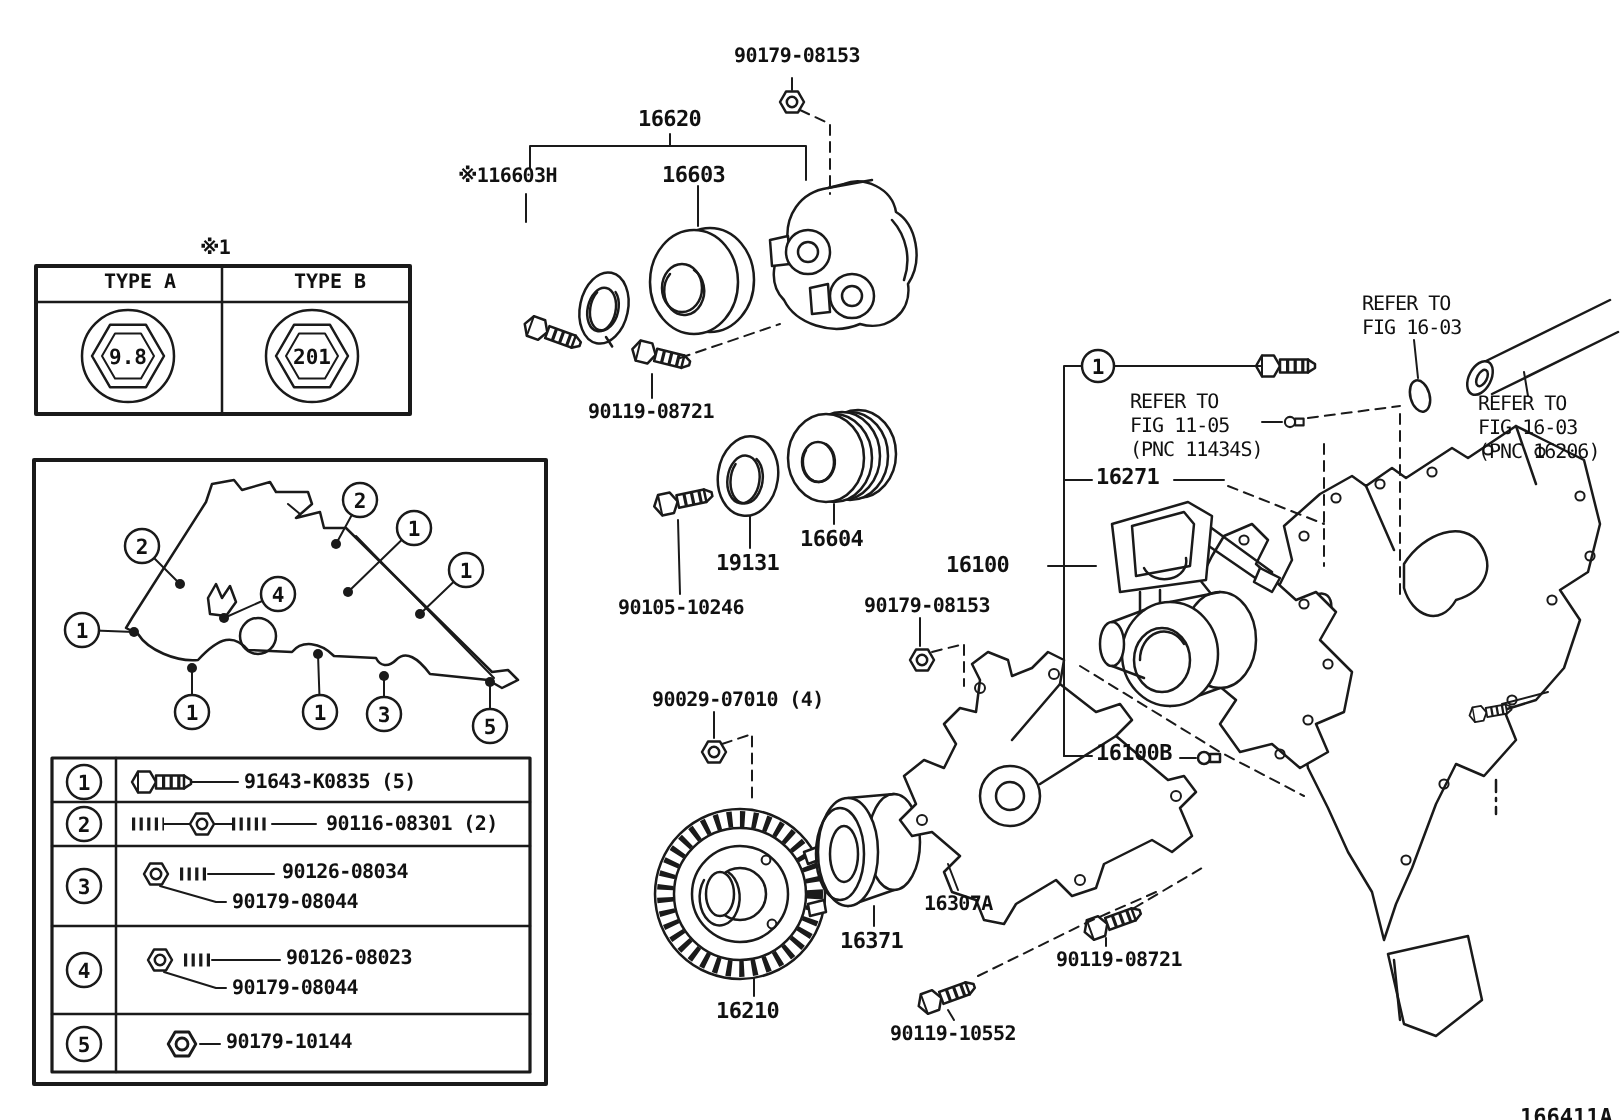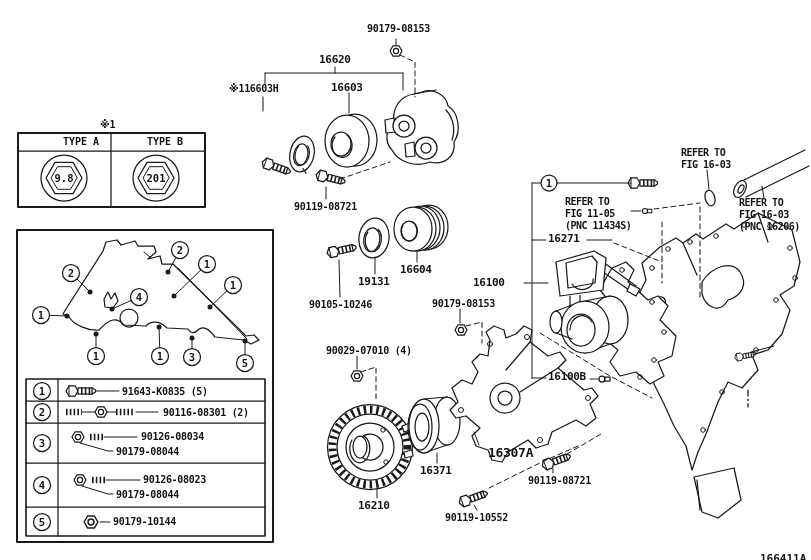--- a/index.html
+++ b/index.html
@@ -11,21 +11,21 @@
   .thn{stroke-width:1;}
   .thk{stroke-width:2;}
   .dsh{stroke-dasharray:5 3.5;}
   .dotdash{stroke-dasharray:6 3 1.5 3;}
   .thr{stroke:#1a1a1a;stroke-width:6.6;stroke-dasharray:1.6 2.2;fill:none;}
   .dot{fill:#1a1a1a;stroke:none;}
   text.svgt{font-family:"DejaVu Sans Mono","DejaVu Sans",monospace;font-weight:bold;
             font-size:10.5px;fill:#111;text-anchor:middle;}
   .lbl{position:absolute;font-weight:bold;font-size:10px;letter-spacing:-0.3px;
        white-space:nowrap;line-height:11px;}
-  .refer{position:absolute;font-weight:bold;font-size:10px;letter-spacing:-0.5px;line-height:12px;}
+  .refer{position:absolute;font-weight:normal;font-size:10px;letter-spacing:-0.5px;line-height:12px;}
   .hdr{position:absolute;font-weight:bold;font-size:10px;text-align:center;}
   .doc{position:absolute;font-weight:bold;font-size:11px;letter-spacing:0;}
 </style>
 </head>
 <body>
 
 <div id="stage">
 
 <svg id="art" width="811" height="560" viewBox="0 0 811 560">
   <defs>
@@ -374,31 +374,31 @@
 <div class="lbl" style="left:367px;top:23px">90179-08153</div>
 <div class="lbl" style="left:319px;top:54px;font-size:11px">16620</div>
 <div class="lbl" style="left:229px;top:83px">※116603H</div>
 <div class="lbl" style="left:331px;top:82px;font-size:11px">16603</div>
 <div class="lbl" style="left:294px;top:201px">90119-08721</div>
 <div class="lbl" style="left:358px;top:276px;font-size:11px">19131</div>
 <div class="lbl" style="left:400px;top:264px;font-size:11px">16604</div>
 <div class="lbl" style="left:309px;top:299px">90105-10246</div>
 <div class="lbl" style="left:432px;top:298px">90179-08153</div>
 <div class="lbl" style="left:326px;top:345px">90029-07010 (4)</div>
-<div class="lbl" style="left:488px;top:447px;font-size:13px">16307A</div>
+<div class="lbl" style="left:462px;top:447px;font-size:10px">16307A</div>
 <div class="lbl" style="left:420px;top:465px;font-size:11px">16371</div>
 <div class="lbl" style="left:358px;top:500px;font-size:11px">16210</div>
 <div class="lbl" style="left:445px;top:512px">90119-10552</div>
 <div class="lbl" style="left:528px;top:475px">90119-08721</div>
 <div class="lbl" style="left:473px;top:277px;font-size:11px">16100</div>
 <div class="lbl" style="left:548px;top:233px;font-size:11px">16271</div>
 <div class="lbl" style="left:548px;top:371px;font-size:11px">16100B</div>
 <div class="lbl" style="left:100px;top:119px">※1</div>
 
-<div class="hdr" style="left:29px;top:136px;width:104px">TYPE A</div>
+<div class="hdr" style="left:18px;top:136px;width:104px">TYPE A</div>
 <div class="hdr" style="left:111px;top:136px;width:108px">TYPE B</div>
 
 <div class="refer" style="left:681px;top:147px">
   <div>REFER TO</div>
   <div>FIG 16-03</div>
 </div>
 <div class="refer" style="left:565px;top:196px">
   <div>REFER TO</div>
   <div>FIG 11-05</div>
   <div>(PNC 11434S)</div>

